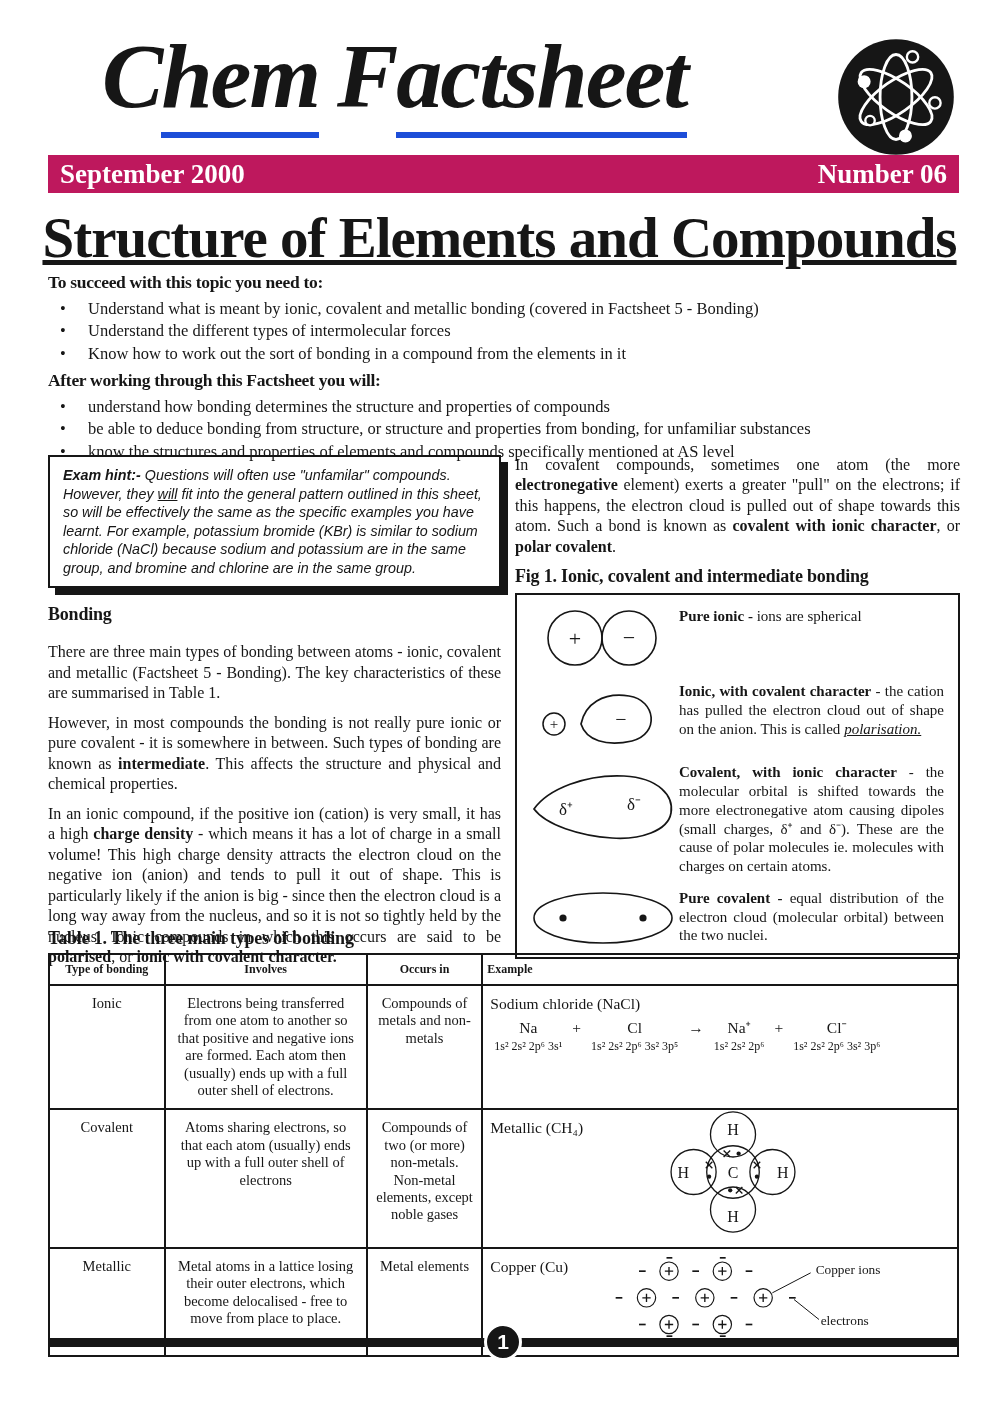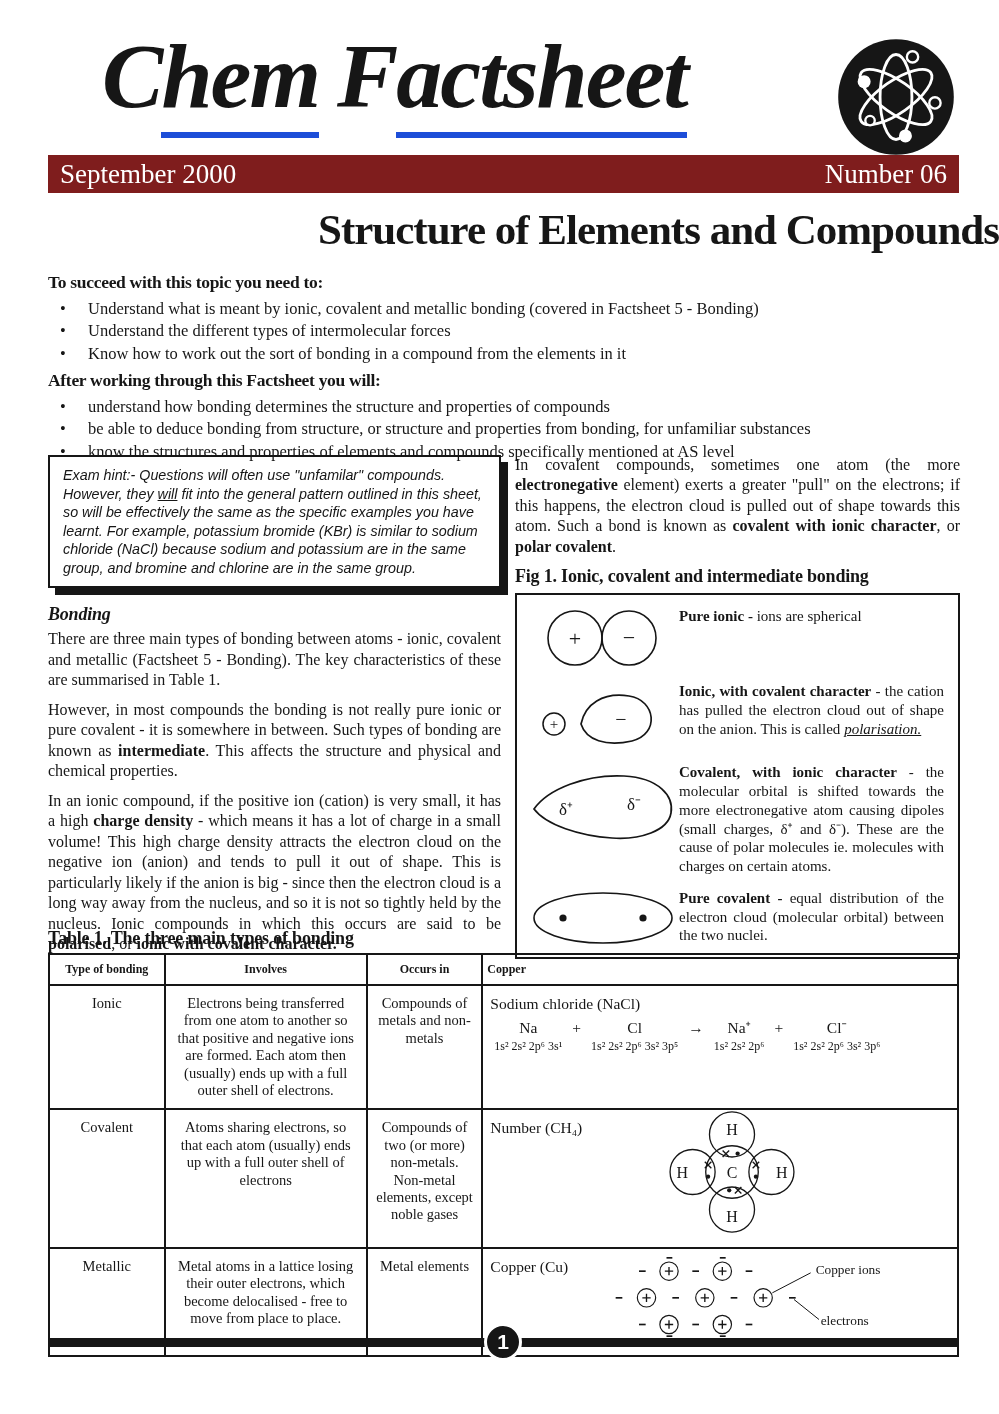--- a/index.html
+++ b/index.html
@@ -9,43 +9,43 @@
     background:#ffffff; color:#161616;
     font-family:"Liberation Serif", serif; overflow:hidden;
   }
   
   .masthead { position:absolute; top:26px; left:102px; font-style:italic; font-weight:bold;
     font-size:92px; letter-spacing:-2px; white-space:nowrap; line-height:1.1; }
   .masthead .word { margin-right:18px; }
   .masthead .ul { border-bottom:6px solid #1d4ed8; padding-bottom:5px; }
   .logo { position:absolute; top:38px; right:44px; width:118px; height:118px; }
   
-  .banner { position:absolute; top:155px; left:48px; width:911px; height:38px; background:#7f1d1d;
+  .banner { position:absolute; top:155px; left:48px; width:911px; height:38px; background:#be185d;
     color:#fff; display:flex; justify-content:space-between; align-items:center;
-    font-weight:normal; font-size:27px; padding:0 12px; }
-  
-  .doc-title { position:absolute; top:205px; left:0; width:100%; text-align:right;
-    font-size:43px; font-weight:bold; letter-spacing:-1px; }
+    font-weight:bold; font-size:27px; padding:0 12px; }
+  
+  .doc-title { position:absolute; top:205px; left:0; width:100%; text-align:center;
+    font-size:57px; font-weight:bold; letter-spacing:-1px;text-decoration:underline; }
   
   .sect { position:absolute; left:48px; width:912px; }
   .s-intro { top:272px; }
   .s-after { top:370px; }
   .sect h3 { font-size:17.5px; font-weight:bold; letter-spacing:-0.3px; margin-bottom:5px; }
   .bullet-row { display:flex; font-size:16.5px; line-height:1.35; padding-left:12px; }
   .bullet-row .blt { width:28px; flex:none; }
   
   .cols { position:absolute; top:455px; left:48px; width:912px; display:flex; gap:14px; }
   .col-l { width:453px; flex:none; }
   .col-r { width:445px; flex:none; }
   .hintbox { border:2px solid #161616; box-shadow:7px 7px 0 #161616; padding:9px 13px;
     font-family:"Liberation Sans", sans-serif; font-style:italic; font-size:14.3px; line-height:1.3; }
-  .hintbox b { font-weight:normal; }
+  .hintbox b { font-weight:bold; }
   .hintbox .und { text-decoration:underline; }
   .subhead { font-size:18px; font-weight:bold; letter-spacing:-0.2px; }
-  .col-l .subhead { margin-top:16px; margin-bottom:4px;font-style:italic; }
+  .col-l .subhead { margin-top:16px; margin-bottom:17px; }
   .para { font-size:16px; line-height:1.28; text-align:justify; margin-bottom:9px; }
   
   .fig-head { margin:7px 0 6px 0; font-size:18px; font-weight:bold; letter-spacing:-0.2px; }
   .figbox { border:2px solid #161616; padding:12px 10px 10px 10px; display:flex; flex-direction:column; gap:13px; }
   .figrow { display:flex; align-items:flex-start; }
   .figdiag { width:152px; flex:none; display:flex; justify-content:center; align-items:center; }
   .figtxt { flex:1; font-size:15px; line-height:1.25; text-align:justify; padding-right:4px; }
   .figtxt i { font-style:italic;text-decoration:underline; }
   svg text { font-family:"Liberation Serif", serif; fill:#161616; }
   
@@ -208,21 +208,21 @@
   </div>
 
   <div class="tbl-sec">
     <h3 class="tbl-title">Table 1. The three main types of bonding</h3>
     <table>
       <tbody>
           <tr>
         <th class="c-type">Type of bonding</th>
         <th class="c-inv">Involves</th>
         <th class="c-occ">Occurs in</th>
-        <th class="c-ex">Copper</th>
+        <th class="c-ex">Example</th>
       </tr>
 
       <tr>
         <td class="c-type">Ionic</td>
         <td class="c-inv">Electrons being transferred from one atom to another so that positive and negative ions are formed. Each atom then (usually) ends up with a full outer shell of electrons.</td>
         <td class="c-occ">Compounds of metals and non-metals</td>
         <td class="c-ex">
           <div class="ex-title">Sodium chloride (NaCl)</div>
           <div class="eq">
             <div class="sp">
@@ -247,21 +247,21 @@
           </div>
         </td>
       </tr>
 
       <tr>
         <td class="c-type">Covalent</td>
         <td class="c-inv">Atoms sharing electrons, so that each atom (usually) ends up with a full outer shell of electrons</td>
         <td class="c-occ">Compounds of two (or more) non-metals. Non-metal elements, except noble gases</td>
         <td class="c-ex">
           <div class="ex-flex">
-            <span class="ex-title">Number (CH₄)</span>
+            <span class="ex-title">Metallic (CH₄)</span>
             <div class="methane-wrap">
               <svg width="190" height="122" viewBox="0 0 200 130">
                 <circle cx="100" cy="25" r="24" fill="none" stroke="#161616" stroke-width="1.4"></circle>
                 <circle cx="58" cy="65" r="24" fill="none" stroke="#161616" stroke-width="1.4"></circle>
                 <circle cx="142" cy="65" r="24" fill="none" stroke="#161616" stroke-width="1.4"></circle>
                 <circle cx="100" cy="105" r="24" fill="none" stroke="#161616" stroke-width="1.4"></circle>
                 <circle cx="100" cy="65" r="28" fill="none" stroke="#161616" stroke-width="1.4"></circle>
                 <text x="100" y="26" font-size="17" text-anchor="middle">H</text>
                 <text x="47" y="71" font-size="17" text-anchor="middle">H</text>
                 <text x="153" y="71" font-size="17" text-anchor="middle">H</text>

